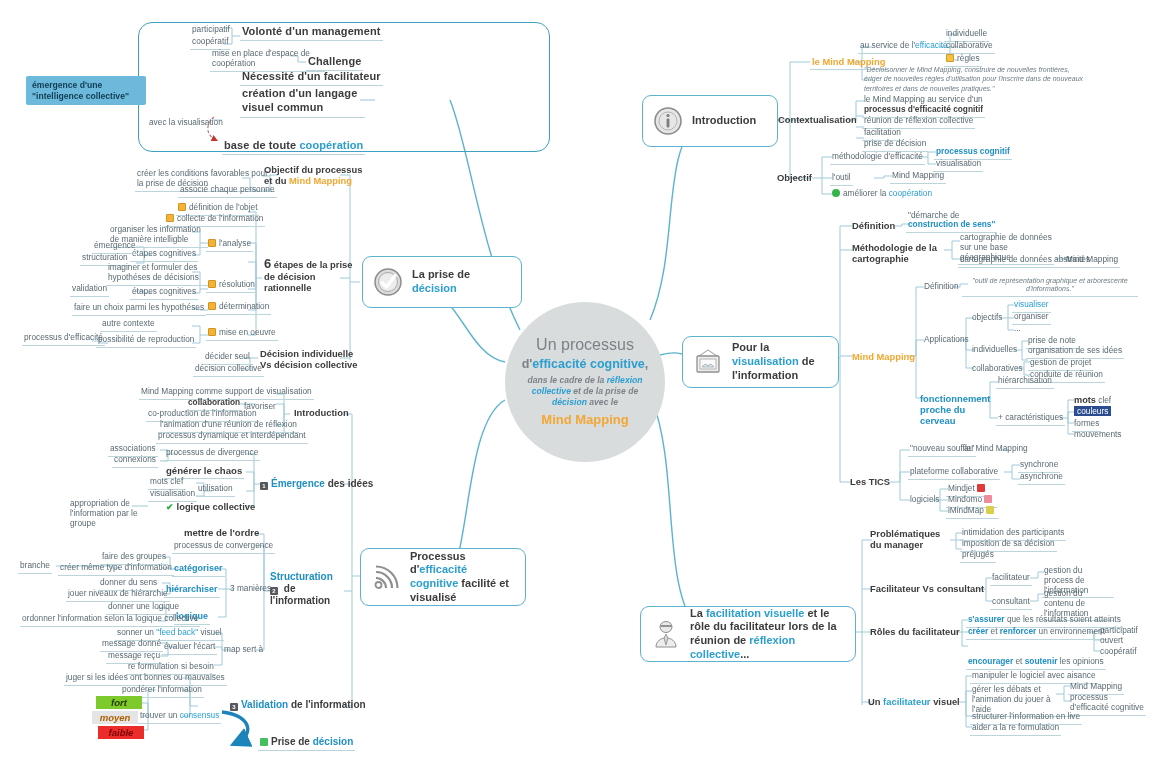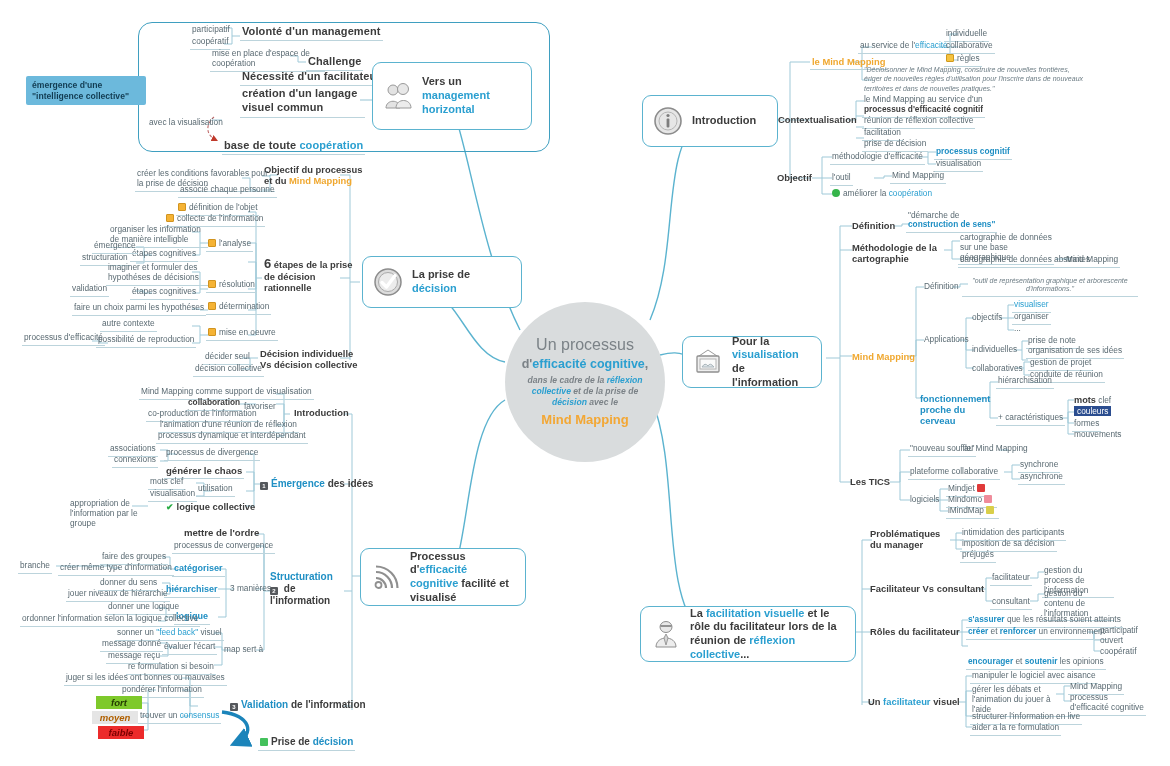--- a/index.html
+++ b/index.html
@@ -383,31 +383,20 @@
 
   <div class="n t-main" style="left:240px; top:69px;">Nécessité d'un facilitateur</div>
 
   <div class="n t-main wrap" style="left:240px; top:85px; width:125px; line-height:1.3;">création d'un langage visuel commun</div>
 
 
   <div class="n nb" style="left:147px; top:117px;">avec la visualisation</div>
 
   <div class="n t-main" style="left:222px; top:138px;"><span>base de toute </span><span class="t-blue">coopération</span></div>
 
-  <div class="card" style="left:372px; top:62px; width:160px; height:68px;">
-    <span class="gicon">
-      <svg width="30" height="30" viewBox="0 0 30 30">
-          <circle cx="10" cy="9" r="5" fill="#e3e3e3" stroke="#9a9a9a"></circle>
-          <circle cx="20" cy="8" r="5.5" fill="#e8e8e8" stroke="#9a9a9a"></circle>
-          <path d="M3 27 C3 18 17 18 17 27 z" fill="#e3e3e3" stroke="#9a9a9a"></path>
-          <path d="M13 27 C13 17 28 17 28 27 z" fill="#ececec" stroke="#9a9a9a"></path>
-        </svg>
-    </span>
-    <span class="ttl"><span>Vers un </span><span class="t-blue">management horizontal</span></span>
-  </div>
 
   <div class="card" style="left:642px; top:95px; width:136px; height:52px;">
     <span class="gicon">
       <svg width="30" height="30" viewBox="0 0 30 30">
           <circle cx="15" cy="15" r="13" fill="#e6e6e6" stroke="#8c8c8c" stroke-width="1.6"></circle>
           <circle cx="15" cy="15" r="9" fill="none" stroke="#b5b5b5"></circle>
           <circle cx="15" cy="9.5" r="1.6" fill="#7d7d7d"></circle>
           <rect x="13.6" y="12.5" width="2.8" height="9" rx="1" fill="#7d7d7d"></rect>
         </svg>
     </span>
@@ -418,21 +407,21 @@
     <span class="gicon">
       <svg width="30" height="30" viewBox="0 0 30 30">
           <circle cx="15" cy="15" r="13" fill="#dcdcdc" stroke="#8c8c8c" stroke-width="1.5"></circle>
           <circle cx="15" cy="15" r="9.5" fill="#ececec" stroke="#aaa"></circle>
           <path d="M9 15.5 L13.5 20 L22 8.5" fill="none" stroke="#ffffff" stroke-width="3.4" stroke-linecap="round" stroke-linejoin="round"></path>
         </svg>
     </span>
     <span class="ttl"><span>La prise de </span><span class="t-blue">décision</span></span>
   </div>
 
-  <div class="card" style="left:682px; top:336px; width:140px; height:52px;">
+  <div class="card" style="left:682px; top:336px; width:157px; height:52px;">
     <span class="gicon">
       <svg width="30" height="30" viewBox="0 0 30 30">
           <path d="M15 3 L6 9 M15 3 L24 9" stroke="#9a9a9a" fill="none"></path>
           <rect x="4" y="9" width="22" height="16" rx="1" fill="#efefef" stroke="#8f8f8f" stroke-width="1.3"></rect>
           <rect x="7" y="12" width="16" height="10" fill="#fafafa" stroke="#b3b3b3"></rect>
           <path d="M9 20 q3-5 6-1 q2-4 6 1 z" fill="#dfe6ea" stroke="#a9b4ba"></path>
         </svg>
     </span>
     <span class="ttl"><span>Pour la </span><span class="t-blue">visualisation</span><span> de l'information</span></span>
   </div>

